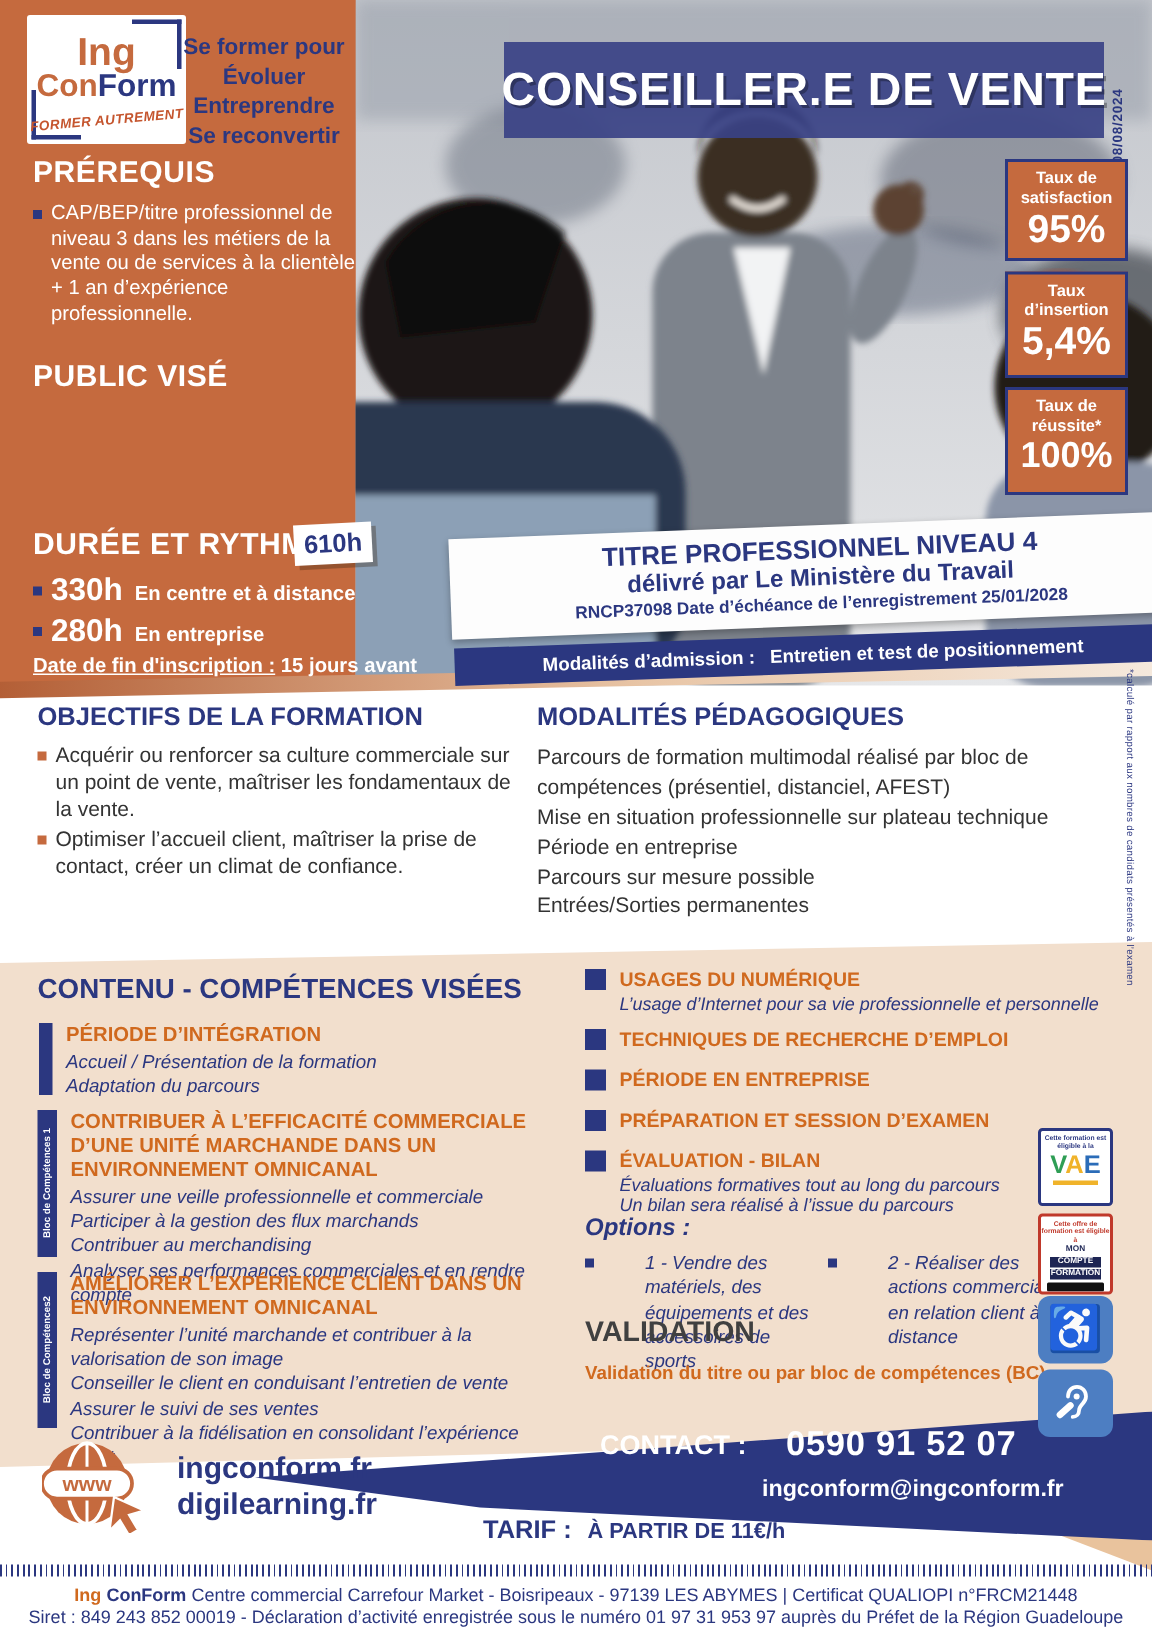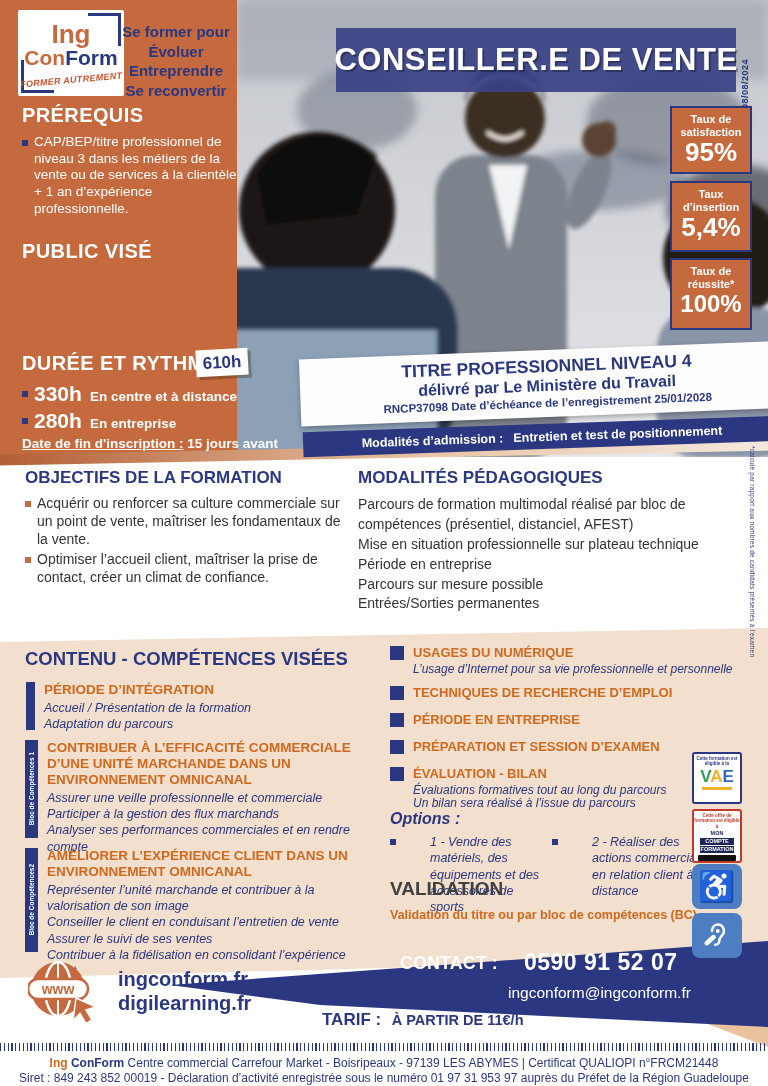--- a/index.html
+++ b/index.html
@@ -112,21 +112,21 @@
 
   
   .white-wedge{position:absolute;left:0;top:958px;width:768px;height:128px;background:#fff;z-index:3;
                clip-path:polygon(0 20px,100% 0,100% 100%,0 100%);}
   .tan-wedge{position:absolute;left:690px;top:985px;width:78px;height:62px;background:#e9c39d;z-index:4;
              clip-path:polygon(100% 0,100% 100%,0 52%);}
   .navy-band{position:absolute;left:0;top:935px;width:768px;height:105px;background:#2b3780;z-index:5;
              clip-path:polygon(170px 50px,768px 6px,768px 92px,320px 70px);}
   .contact-label{position:absolute;left:400px;top:953px;z-index:6;color:#fff;font-weight:bold;font-size:18px;}
   .contact-phone{position:absolute;left:524px;top:949px;z-index:6;color:#fff;font-weight:bold;font-size:23px;letter-spacing:.5px;}
-  .contact-email{position:absolute;left:508px;top:984px;z-index:6;color:#fff;font-weight:normal;font-size:15.5px;}
+  .contact-email{position:absolute;left:508px;top:984px;z-index:6;color:#fff;font-weight:bold;font-size:15.5px;}
   .www-block{position:absolute;left:28px;top:960px;z-index:6;display:flex;align-items:center;}
   .sites{margin-left:14px;color:#2b3780;font-weight:bold;font-size:20px;line-height:1.2;}
   .tarif{position:absolute;left:322px;top:1010px;z-index:6;color:#2b3780;white-space:nowrap;}
   .tarif .tl{font-weight:bold;font-size:17px;} .tarif .tv{font-weight:bold;font-size:14.5px;margin-left:6px;}
   .hatch{position:absolute;left:0;top:1043px;width:768px;height:8px;z-index:6;
          background:repeating-linear-gradient(90deg,#2b3780 0,#2b3780 1.2px,transparent 1.2px,transparent 3.8px);}
   .foot{position:absolute;left:0;width:768px;text-align:center;z-index:6;color:#2b3780;font-size:12px;}
   .f1{top:1056px;} .f2{top:1071px;}
   .foot .b1{color:#d0691e;font-weight:bold;} .foot .b2{color:#2b3780;font-weight:bold;}
 </style>
@@ -298,20 +298,21 @@
 
   <div class="block" style="left:25px;top:740px;width:345px;">
     <div class="bar" style="width:13px;height:98px;">
       <span>Bloc de Compétences 1</span>
     </div>
     <div>
       <div class="bhead">CONTRIBUER À L’EFFICACITÉ COMMERCIALE D’UNE UNITÉ MARCHANDE DANS UN ENVIRONNEMENT OMNICANAL</div>
       <div class="bitems">
         <div>Assurer une veille professionnelle et commerciale</div>
         <div>Participer à la gestion des flux marchands</div>
+        <div>Contribuer au merchandising</div>
         <div>Analyser ses performances commerciales et en rendre compte</div>
       </div>
     </div>
   </div>
 
   <div class="block" style="left:25px;top:848px;width:345px;">
     <div class="bar" style="width:13px;height:104px;">
       <span>Bloc de Compétences2</span>
     </div>
     <div>

